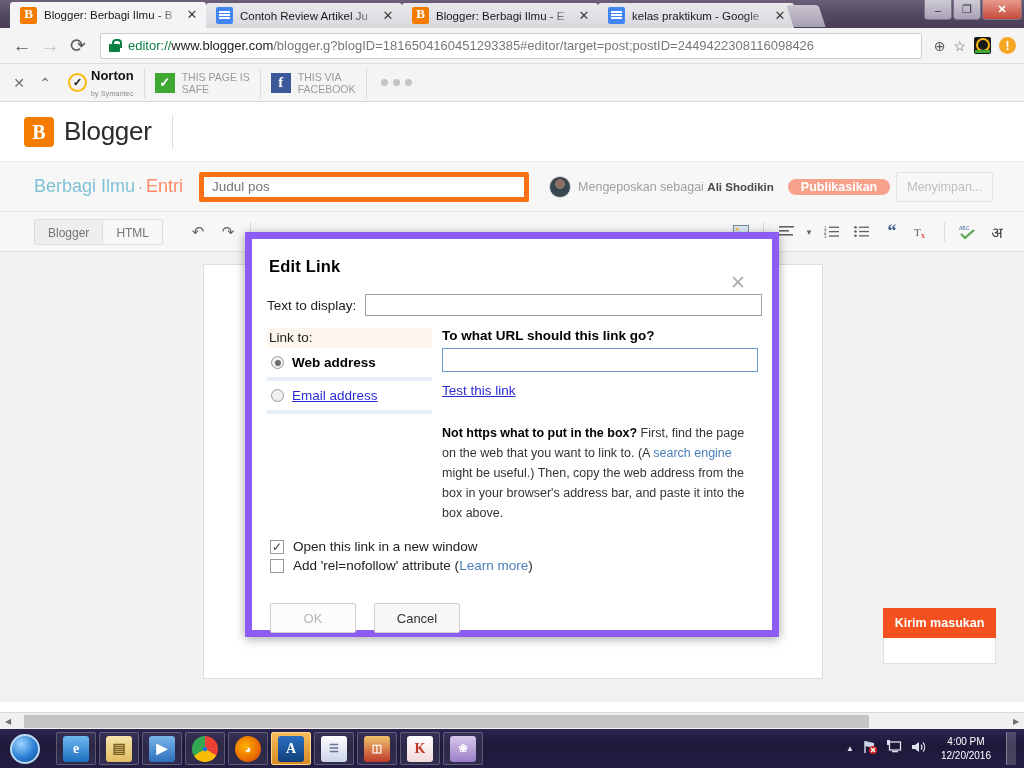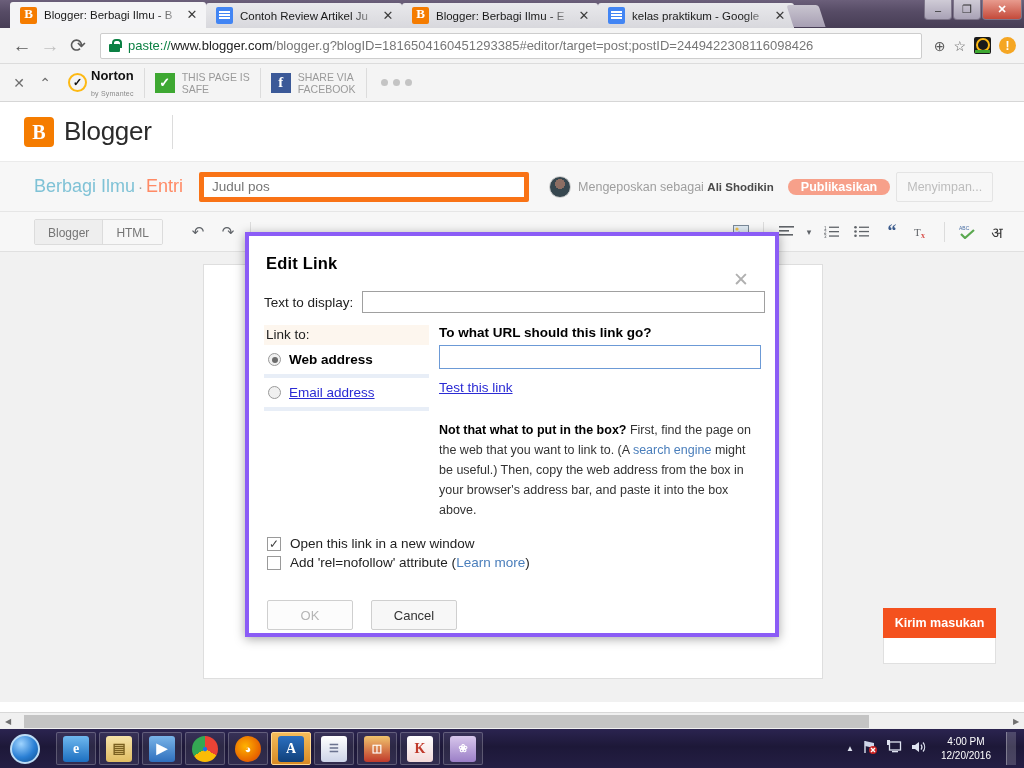--- a/index.html
+++ b/index.html
@@ -213,21 +213,21 @@
   .feedback-btn {
     background:#f4511e; color:#fff; font-size:12.5px; font-weight:bold;
     height:30px; display:flex; align-items:center; justify-content:center;
     font-family:"Liberation Sans",sans-serif;
   }
   .feedback-body { background:#fff; border:1px solid #e0e0e0; border-top:none; height:26px;}
 
   
   .modal-shadow {
     position:absolute; left:245px; top:232px; width:534px; height:405px;
-    background:#fff; border:4px solid #8b5cf6;
+    background:#fff; border:7px solid #8b5cf6;
     box-shadow:0 2px 10px rgba(0,0,0,.35);
     z-index:50;
   }
   .modal-title { font-size:16.5px; font-weight:bold; color:#000; padding:18px 0 0 17px; letter-spacing:.2px;}
   .modal-close {
     position:absolute; right:26px; top:34px; font-size:19px; color:#b0b0b0; line-height:1;
   }
   .row-textdisplay { display:flex; align-items:center; padding:18px 10px 0 15px; }
   .lbl-textdisplay { font-size:13.5px; color:#222; white-space:nowrap;}
   .inp-textdisplay {
@@ -348,21 +348,21 @@
     <div class="win-btn close">✕</div>
   </div>
 </div>
 
 <div class="chrome-toolbar">
   <div class="nav-icon">←</div>
   <div class="nav-icon disabled">→</div>
   <div class="nav-icon">⟳</div>
   <div class="omnibox">
     <span class="lock-icon"></span>
-    <span class="url-text"><span class="url-scheme">paste://</span><span class="url-host">www.blogger.com</span><span class="url-rest">/blogger.g?blogID=1816504160451293385#editor/target=post;postID=2449422308116098426</span></span>
+    <span class="url-text"><span class="url-scheme">editor://</span><span class="url-host">www.blogger.com</span><span class="url-rest">/blogger.g?blogID=1816504160451293385#editor/target=post;postID=2449422308116098426</span></span>
   </div>
   <div class="omni-right">
     <span class="omni-ic">⊕</span>
     <span class="omni-ic">☆</span>
     <span class="ext-norton"></span>
     <span class="ext-warn">!</span>
   </div>
 </div>
 
 <div class="bookmark-bar">
@@ -380,21 +380,21 @@
   <div class="bm-item">
     <span class="green-check">✓</span>
     <span class="bm-label2">
       <span>THIS PAGE IS</span><br>
       <span>SAFE</span>
     </span>
   </div>
   <div class="bm-item">
     <span class="fb-icon">f</span>
     <span class="bm-label2">
-      <span>SHARE VIA</span><br>
+      <span>THIS VIA</span><br>
       <span>FACEBOOK</span>
     </span>
   </div>
   <div class="bm-dots">
       <i></i>
       <i></i>
       <i></i>
     </div>
 </div>
 
@@ -518,21 +518,21 @@
       <div class="opt-row">
         <span class="radio"></span>
         <span class="opt-email">Email address</span>
       </div>
     </div>
     <div class="col-right">
       <div class="url-question">To what URL should this link go?</div>
       <input class="inp-url" value="" style="">
       <a class="test-link" href="#">Test this link</a>
       <div class="help-text">
-        <b>Not that what to put in the box?</b><span> First, find the page on the web that you want to link to. (A </span><a href="#">search engine</a><span> might be useful.) Then, copy the web address from the box in your browser's address bar, and paste it into the box above.</span>
+        <b>Not https what to put in the box?</b><span> First, find the page on the web that you want to link to. (A </span><a href="#">search engine</a><span> might be useful.) Then, copy the web address from the box in your browser's address bar, and paste it into the box above.</span>
       </div>
     </div>
   </div>
 
   <div class="checks">
     <div class="chk-row">
       <span class="chk">✓</span>
       <span class="chk-label">Open this link in a new window</span>
     </div>
     <div class="chk-row">

